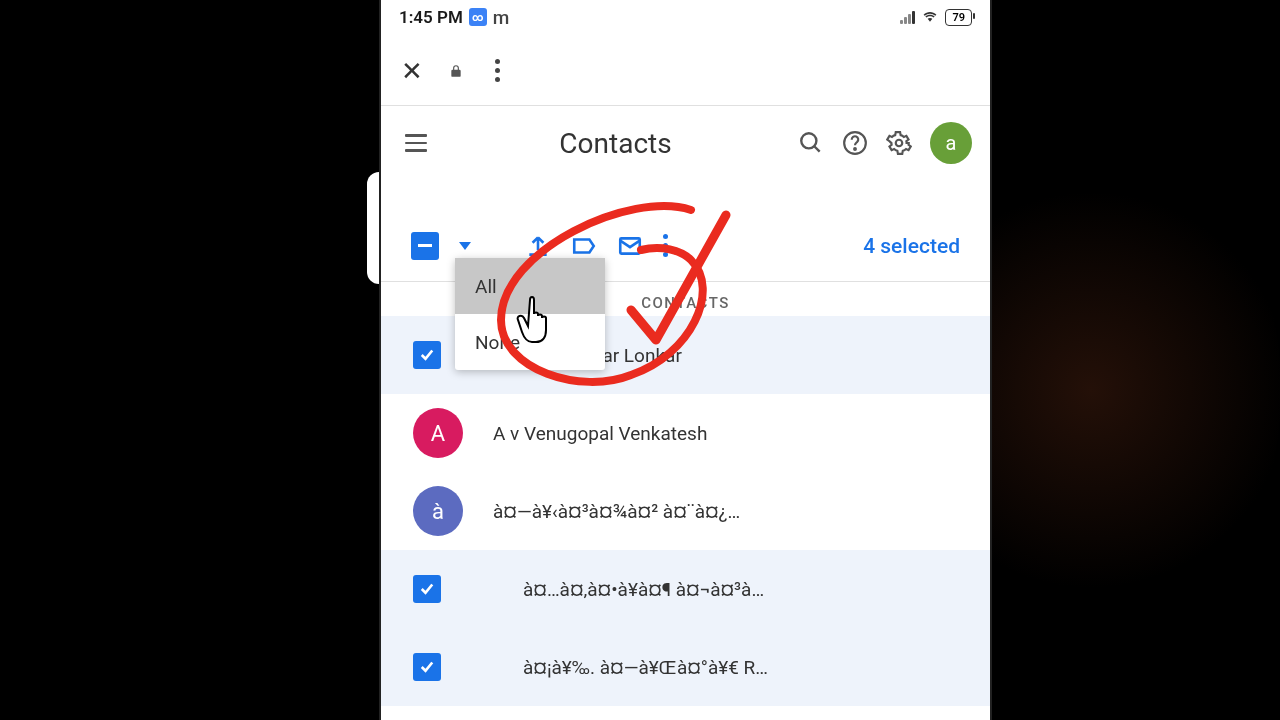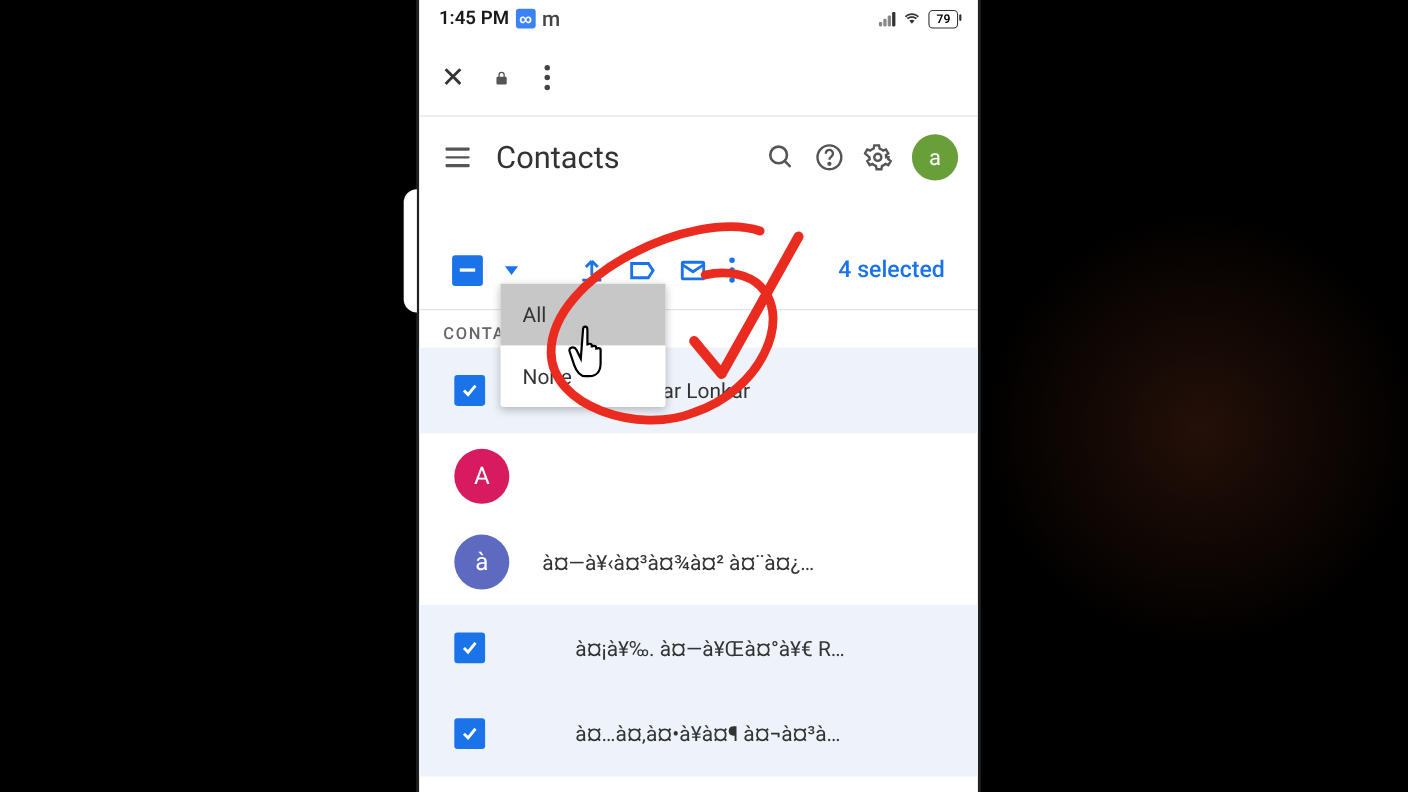--- a/index.html
+++ b/index.html
@@ -1,17 +1,17 @@
 <!DOCTYPE html>
 <html><head>
 <meta charset="utf-8">
 <style>
 * { margin: 0; padding: 0; box-sizing: border-box; font-family: -apple-system, BlinkMacSystemFont, "Segoe UI", Roboto, sans-serif; }
 body { background: #000; width: 1280px; height: 720px; overflow: hidden; position: relative; }
-.phone-frame { position: absolute; left: 379px; top: 0; width: 512px; height: 720px; background: #fff; overflow: hidden; border-left: 2px solid #222; border-right: 2px solid #222; }
+.phone-frame { position: absolute; left: 379px; top: 0; width: 613px; height: 720px; background: #fff; overflow: hidden; border-left: 2px solid #222; border-right: 2px solid #222; text-align: center; }
 .bg-glow { position: absolute; left: 901px; top: 120px; width: 380px; height: 540px; border-radius: 50%; background: radial-gradient(circle, rgba(90,40,20,0.4) 0%, transparent 60%); }
 .status-bar { display: flex; align-items: center; justify-content: space-between; padding: 6px 18px 8px 18px; height: 36px; }
 .status-left { display: flex; align-items: center; gap: 6px; font-size: 17px; font-weight: 600; color: #1a1a1a; }
 .status-icon-app { width: 18px; height: 18px; background: #3b82f6; border-radius: 3px; display: flex; align-items: center; justify-content: center; color: #fff; font-size: 11px; font-weight: bold; }
 .status-m { font-size: 19px; font-weight: 500; color: #444; }
 .status-right { display: flex; align-items: center; gap: 6px; }
 .signal-bars { display: flex; align-items: flex-end; gap: 1px; height: 14px; }
 .signal-bars span { width: 3px; background: #888; border-radius: 1px; }
 .signal-bars span:nth-child(1){height:4px} .signal-bars span:nth-child(2){height:7px} .signal-bars span:nth-child(3){height:10px} .signal-bars span:nth-child(4){height:13px;background:#333}
 .wifi-icon { width: 18px; height: 14px; }
@@ -151,45 +151,46 @@
           <path d="M5 12l5 5 9-11"></path>
         </svg>
       </div>
     <span class="contact-name" style="margin-left:100px">Shkar Lonkar</span>
   </div>
 
   <div class="contact-row">
     <div class="contact-avatar" style="background:#d81b60">
         <span>A</span>
       </div>
+    <span class="contact-name">A v Venugopal Venkatesh</span>
   </div>
 
   <div class="contact-row">
     <div class="contact-avatar" style="background:#5c6bc0">
         <span>à</span>
       </div>
     <span class="contact-name">à¤—à¥‹à¤³à¤¾à¤² à¤¨à¤¿…</span>
   </div>
 
   <div class="contact-row selected-row">
     <div class="chk">
         <svg viewBox="0 0 24 24" fill="none" stroke="#fff" stroke-width="3.5">
           <path d="M5 12l5 5 9-11"></path>
         </svg>
       </div>
-    <span class="contact-name" style="margin-left:52px">à¤¡à¥‰. à¤—à¥Œà¤°à¥€ R…</span>
+    <span class="contact-name" style="margin-left:52px">à¤…à¤‚à¤•à¥à¤¶ à¤¬à¤³à…</span>
   </div>
 
   <div class="contact-row selected-row">
     <div class="chk">
         <svg viewBox="0 0 24 24" fill="none" stroke="#fff" stroke-width="3.5">
           <path d="M5 12l5 5 9-11"></path>
         </svg>
       </div>
-    <span class="contact-name" style="margin-left:52px">à¤…à¤‚à¤•à¥à¤¶ à¤¬à¤³à…</span>
+    <span class="contact-name" style="margin-left:52px">à¤¡à¥‰. à¤—à¥Œà¤°à¥€ R…</span>
   </div>
 
   <svg class="annotation" style="left:50px; top:200px; width:320px; height:200px" viewBox="0 0 320 200">
     <path d="M 260 10 C 200 -10 70 50 70 120 C 70 170 150 195 200 175 C 260 155 290 90 260 60 C 250 50 230 45 210 50" fill="none" stroke="#ea2b1f" stroke-width="8" stroke-linecap="round"></path>
     <path d="M 200 110 L 225 140 L 295 15" fill="none" stroke="#ea2b1f" stroke-width="9" stroke-linecap="round" stroke-linejoin="round"></path>
   </svg>
 
   <svg class="cursor-hand" style="left:135px; top:292px; width:50px; height:56px" viewBox="0 0 50 56">
     <path d="M 14 8 C 14 4 18 4 18 8 L 18 22 C 18 20 22 20 22 22 L 22 24 C 22 22 26 22 26 24 L 26 26 C 26 24 30 24 30 26 L 30 38 C 30 46 26 50 20 50 L 16 50 C 12 50 8 46 6 40 L 2 28 C 0 24 6 22 8 26 L 12 34 L 14 8 Z" fill="#fff" stroke="#000" stroke-width="2"></path>
   </svg>

